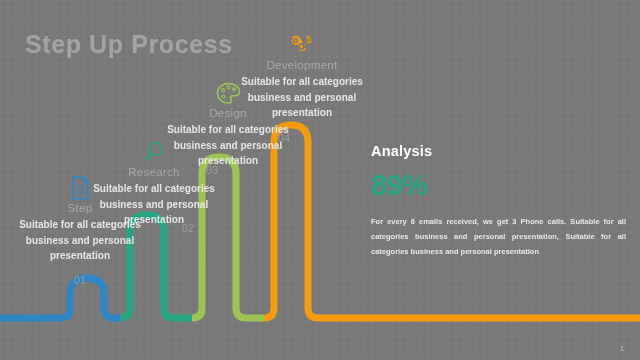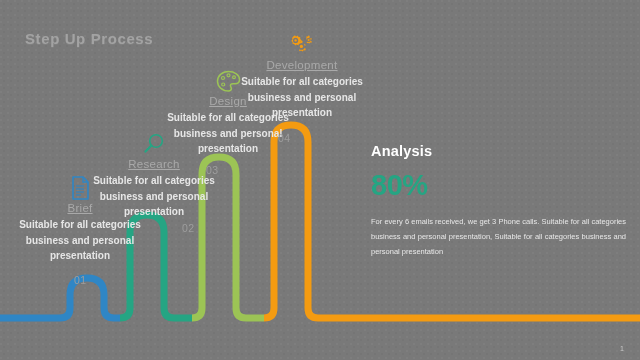--- a/index.html
+++ b/index.html
@@ -18,43 +18,43 @@
       radial-gradient(circle at 4px 4px, rgba(0,0,0,0.030) 1px, transparent 1.2px);
     background-size:7px 7px, 7px 7px;
     pointer-events:none;
     z-index:1;
   }
   #slide{position:absolute;inset:0;z-index:2;}
 
   
   .title{
     position:absolute;left:25px;top:30px;
-    font-size:15px;font-weight:bold;letter-spacing:.6px;
+    font-size:25px;font-weight:bold;letter-spacing:.6px;
     color:#a3a3a3;
     text-shadow:0 1px 0 rgba(255,255,255,.06);
   }
 
   
   #pathsvg{position:absolute;left:0;top:0;width:640px;height:360px;z-index:2;}
 
   
   .step{position:absolute;z-index:4;text-align:center;}
   .step .ico{height:30px;margin:0 auto 2px;display:flex;align-items:flex-end;justify-content:center;}
   .step .sname{
     font-size:11.5px;color:#a9a9a9;font-weight:normal;
-    letter-spacing:.3px;margin-bottom:3px;text-decoration:underline;
+    letter-spacing:.3px;margin-bottom:3px;
   }
   .step .sdesc{
     font-size:10px;color:#e6e6e6;line-height:1.55;
     font-weight:bold;
   }
 
   .step-brief{left:14px;top:170px;width:132px;}
-  .step-research{left:88px;top:126px;width:132px;}
-  .step-design{left:162px;top:63px;width:132px;}
+  .step-research{left:88px;top:134px;width:132px;}
+  .step-design{left:162px;top:75px;width:132px;}
   .step-development{left:236px;top:27px;width:132px;}
 
   
   .lnum{
     position:absolute;z-index:5;
     font-size:10.5px;color:#9d9d9d;font-weight:normal;
     letter-spacing:.5px;
     text-align:left;width:26px;
   }
 
@@ -69,21 +69,21 @@
     font-size:29px;font-weight:bold;line-height:1;
     color:#25a583;letter-spacing:-.5px;
     width:86px;flex:none;margin-top:2px;
   }
   .statdesc{
     font-size:7.5px;color:#e8e8e8;line-height:2.0;
     text-align:justify;flex:1;font-weight:bold;
   }
   .para{
     margin-top:14px;font-size:7.5px;color:#e8e8e8;
-    line-height:2.0;text-align:justify;font-weight:normal;
+    line-height:2.0;text-align:justify;font-weight:bold;
   }
 
   .pageno{
     position:absolute;right:16px;bottom:8px;z-index:4;
     font-size:7px;color:#c9c9c9;
   }
 </style>
 </head>
 <body>
 
@@ -115,21 +115,21 @@
         <path d="M2 1 h10 l5 5 v17 h-15 z" fill="none" stroke="#2f86c5" stroke-width="1.6" stroke-linejoin="round"></path>
         <path d="M12 1 v5 h5" fill="none" stroke="#2f86c5" stroke-width="1.4"></path>
         <g stroke="#2f86c5" stroke-width="1.1">
           <line x1="5" y1="10" x2="13" y2="10"></line>
           <line x1="5" y1="13" x2="13" y2="13"></line>
           <line x1="5" y1="16" x2="13" y2="16"></line>
           <line x1="5" y1="19" x2="10" y2="19"></line>
         </g>
       </svg>
     </div>
-    <div class="sname">Brief</div>
+    <div class="sname">Step</div>
     <div class="sdesc">Suitable for all categories business and personal presentation</div>
   </div>
 
   <div class="step step-research">
     <div class="ico">
       <svg width="24" height="24" viewBox="0 0 24 24">
         <circle cx="14" cy="9" r="6.3" fill="none" stroke="#25a583" stroke-width="1.6"></circle>
         <line x1="9.4" y1="13.6" x2="3.5" y2="19.6" stroke="#25a583" stroke-width="2.2" stroke-linecap="round"></line>
       </svg>
     </div>
@@ -171,20 +171,20 @@
         </g>
       </svg>
     </div>
     <div class="sname">Development</div>
     <div class="sdesc">Suitable for all categories business and personal presentation</div>
   </div>
 
   <div class="analysis">
     <h2>Analysis</h2>
     <div class="statrow">
-      <div class="bignum">80%</div>
+      <div class="bignum">89%</div>
     </div>
     <div class="para">For every 6 emails received, we get 3 Phone calls. Suitable for all categories business and personal presentation, Suitable for all categories business and personal presentation</div>
   </div>
 
   <div class="pageno">1</div>
 
 </div>
 
 </body></html>

